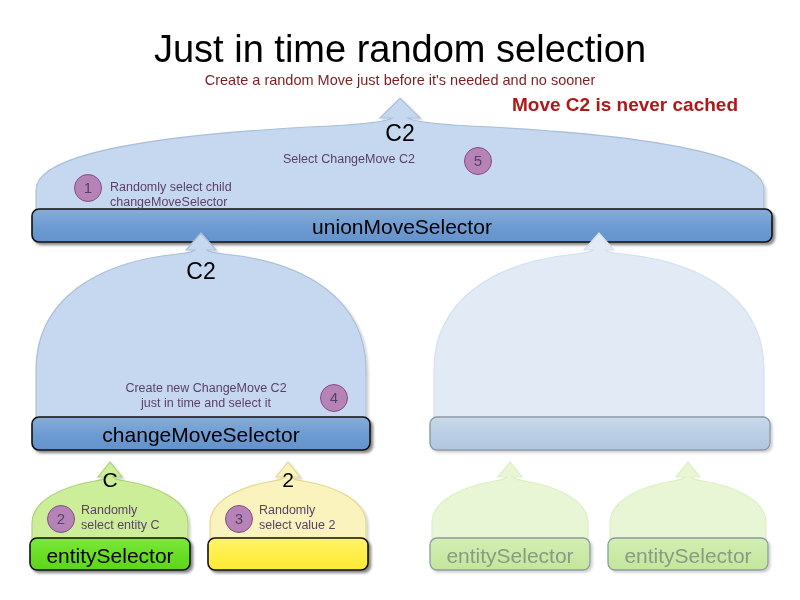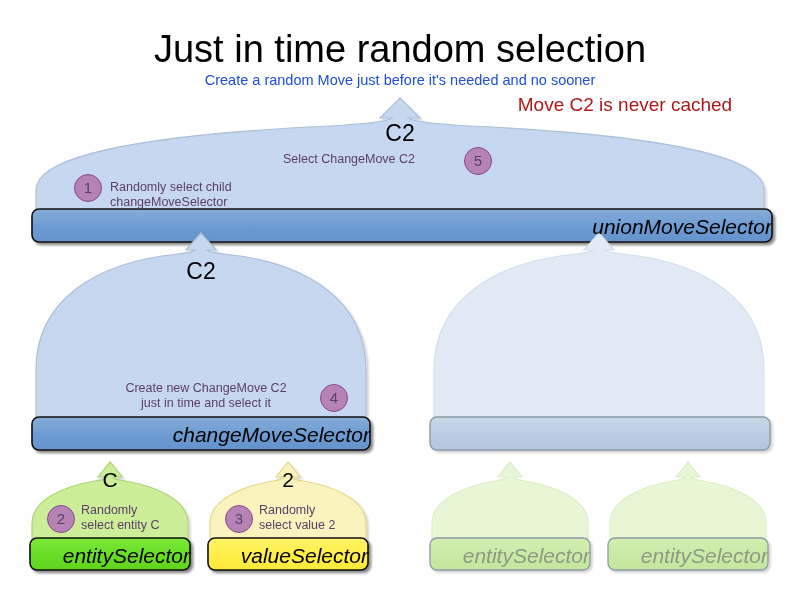--- a/index.html
+++ b/index.html
@@ -11,32 +11,32 @@
   #stage{position:relative;width:800px;height:600px;}
   #svg{position:absolute;left:0;top:0;width:800px;height:600px;}
 
   
   .title{
     position:absolute;left:0;top:28px;width:800px;text-align:center;
     font-size:38px;font-weight:400;color:#000;letter-spacing:0px;
   }
   .subtitle{
     position:absolute;left:0;top:72px;width:800px;text-align:center;
-    font-size:14.5px;font-weight:400;color:#1d4ed8;
+    font-size:14.5px;font-weight:400;color:#7f1d1d;
   }
   .redNote{
     position:absolute;left:480px;top:94px;width:290px;text-align:center;
-    font-size:19px;font-weight:400;color:#B01818;
+    font-size:19px;font-weight:700;color:#B01818;
   }
 
   
   .barLabel{
-    position:absolute;text-align:right;color:#000;
+    position:absolute;text-align:center;color:#000;
     font-size:21px;font-weight:400;line-height:1;
-    pointer-events:none;white-space:nowrap;font-style:italic;
+    pointer-events:none;white-space:nowrap;
   }
   .barLabel.dim{color:#7d8a92;}
   .barLabel.leaf{font-size:21px;}
   .barLabel.leafdim{font-size:21px;color:#8a9a84;}
 
   
   .moveLbl{
     position:absolute;text-align:center;color:#000;
     font-size:23px;font-weight:400;white-space:nowrap;
   }
@@ -213,21 +213,20 @@
 
   <div class="moveLbl small" style="left:248px;top:468px;width:80px;">2</div>
 
   <div class="barLabel" style="left:32px;top:216px;width:740px;">unionMoveSelector</div>
 
   <div class="barLabel" style="left:32px;top:424px;width:338px;">changeMoveSelector</div>
 
 
   <div class="barLabel leaf" style="left:30px;top:545px;width:160px;">entitySelector</div>
 
-  <div class="barLabel leaf" style="left:208px;top:545px;width:160px;">valueSelector</div>
 
   <div class="barLabel leafdim" style="left:430px;top:545px;width:160px;">entitySelector</div>
 
   <div class="barLabel leafdim" style="left:608px;top:545px;width:160px;">entitySelector</div>
 
   <div class="badge" style="left:74px;top:174px;">1</div>
   <div class="note l" style="left:110px;top:180px;width:210px;">Randomly select child
 changeMoveSelector</div>
 
   <div class="badge" style="left:464px;top:147px;">5</div>

